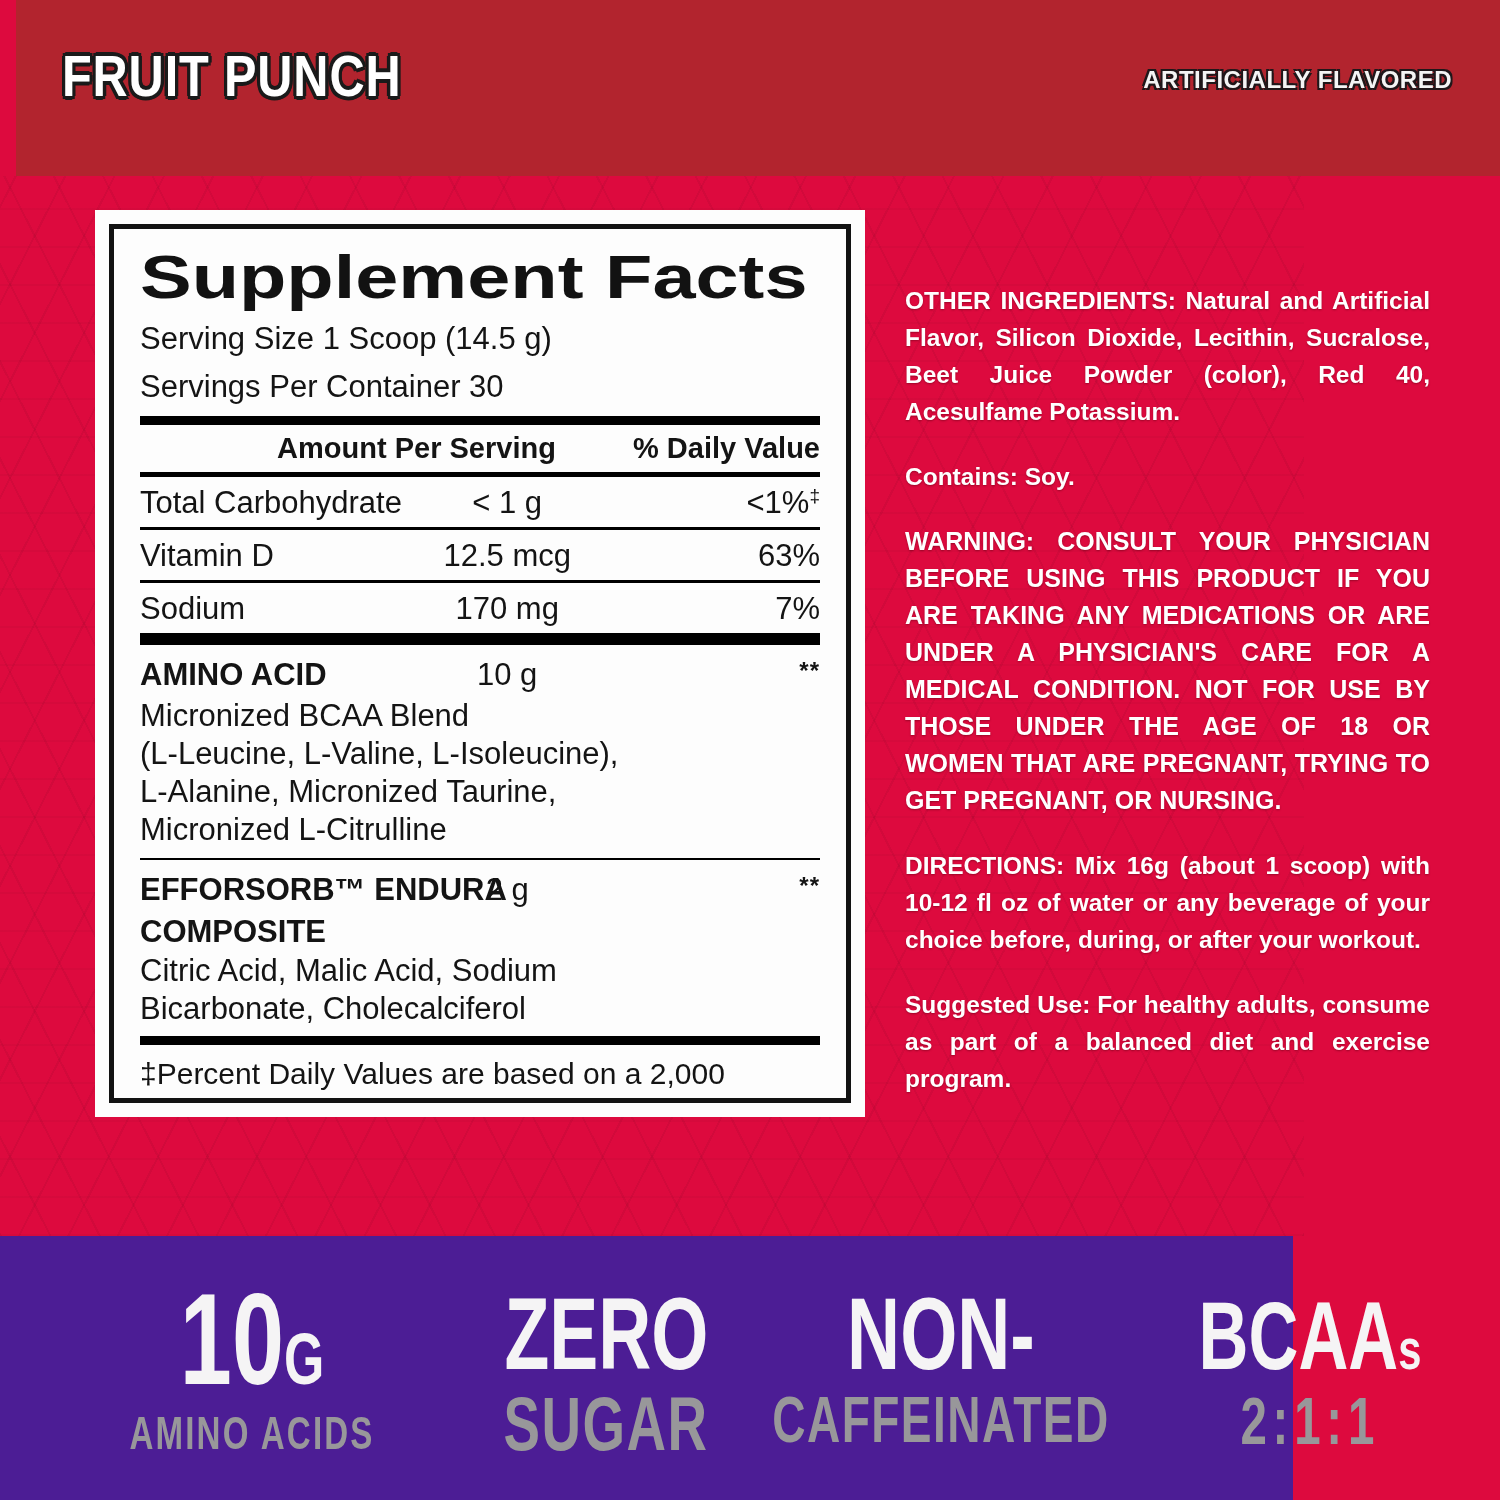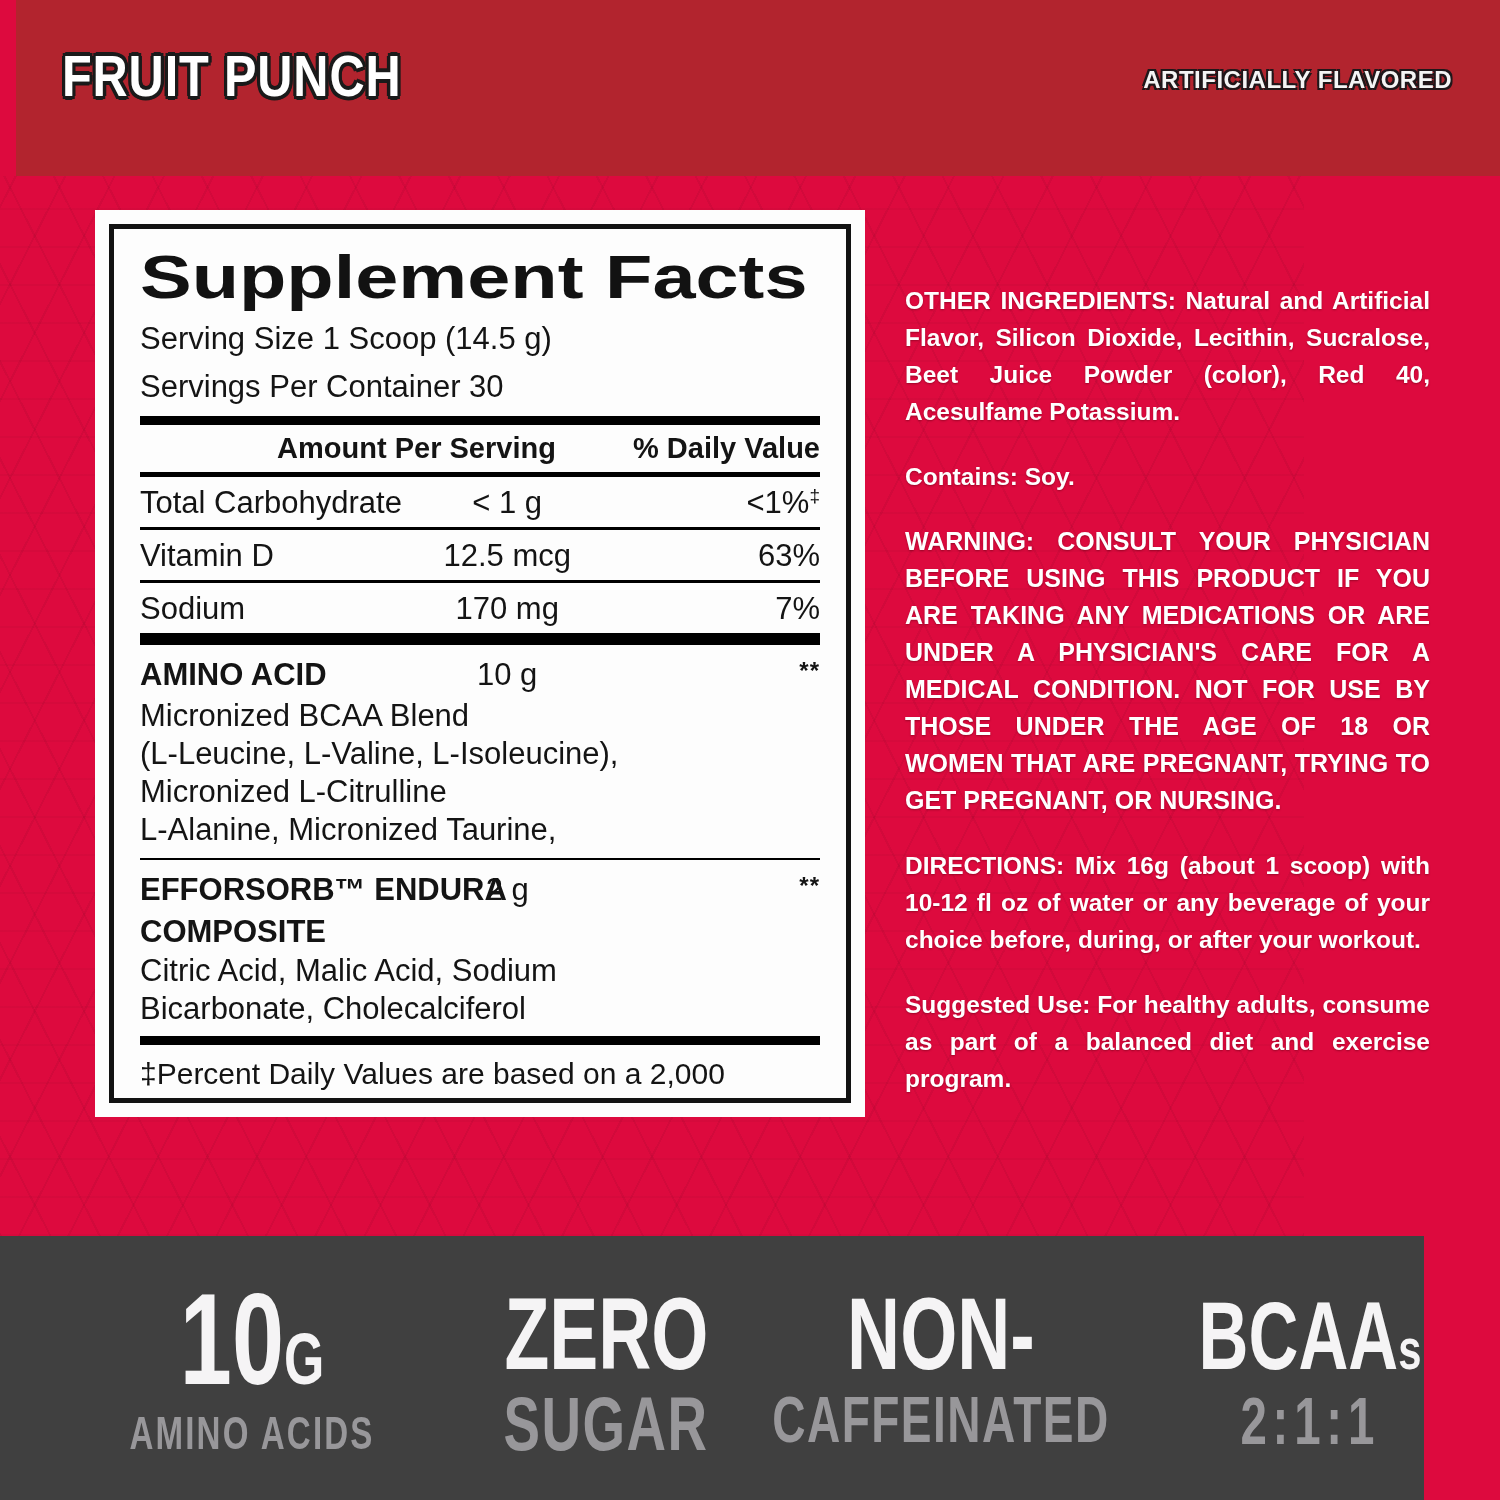--- a/index.html
+++ b/index.html
@@ -48,21 +48,21 @@
   .sep-thin{height:2px;background:#000;margin:9px 0 0 0;}
   .footnote{font-size:30px;line-height:41px;padding-top:8px;}
 
   
   .right-col{position:absolute;left:905px;top:106px;width:525px;color:#ffffff;font-weight:bold;}
   .right-col p{margin:0 0 28px 0;font-size:24.5px;line-height:37px;text-align:justify;
     text-shadow:0 1px 2px rgba(80,0,15,0.45);}
   .right-col p.warn{font-size:25px;line-height:37px;}
 
   
-  .bottom-band{position:absolute;left:0;top:1236px;width:1424px;height:264px;background:#404040;}
+  .bottom-band{position:absolute;left:0;top:1236px;width:1293px;height:264px;background:#4c1d95;}
   .badge{position:absolute;transform:translateX(-50%);text-align:center;white-space:nowrap;}
   .cond{display:inline-block;transform:scaleX(0.72);transform-origin:center;white-space:nowrap;}
   .badge-main{color:#f5f4f5;font-weight:900;line-height:0.92;}
   .badge-sub{color:#98979a;font-weight:900;line-height:1;}
   .b1 .badge-main{font-size:130px;}
   .b1 .suffix{font-size:72px;}
   .b1 .badge-sub{font-size:46px;letter-spacing:3px;margin-top:10px;}
   .b2 .badge-main{font-size:102px;}
   .b2 .badge-sub{font-size:76px;margin-top:4px;letter-spacing:2px;}
   .b3 .badge-main{font-size:102px;}
@@ -116,22 +116,22 @@
       <div class="bar-thick" style="margin-top:0;"></div>
 
       <div class="blend">
         <div class="blend-head">
           <span>AMINO ACID</span>
           <span class="blend-amt">10 g</span>
           <span class="blend-star">**</span>
         </div>
         <div class="blend-ing">Micronized BCAA Blend</div>
         <div class="blend-ing">(L-Leucine, L-Valine, L-Isoleucine),</div>
+        <div class="blend-ing">L-Alanine, Micronized Taurine,</div>
         <div class="blend-ing">Micronized L-Citrulline</div>
-        <div class="blend-ing">L-Alanine, Micronized Taurine,</div>
       </div>
 
       <div class="sep-thin"></div>
 
       <div class="blend">
         <div class="blend-head">
           <span>EFFORSORB™ ENDURA</span>
           <span class="blend-amt">2 g</span>
           <span class="blend-star">**</span>
         </div>

